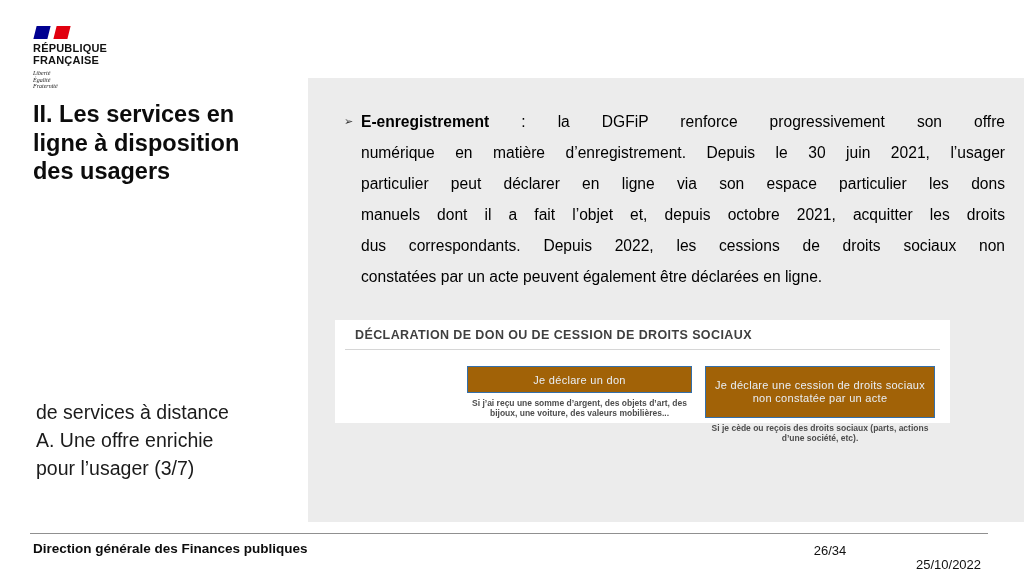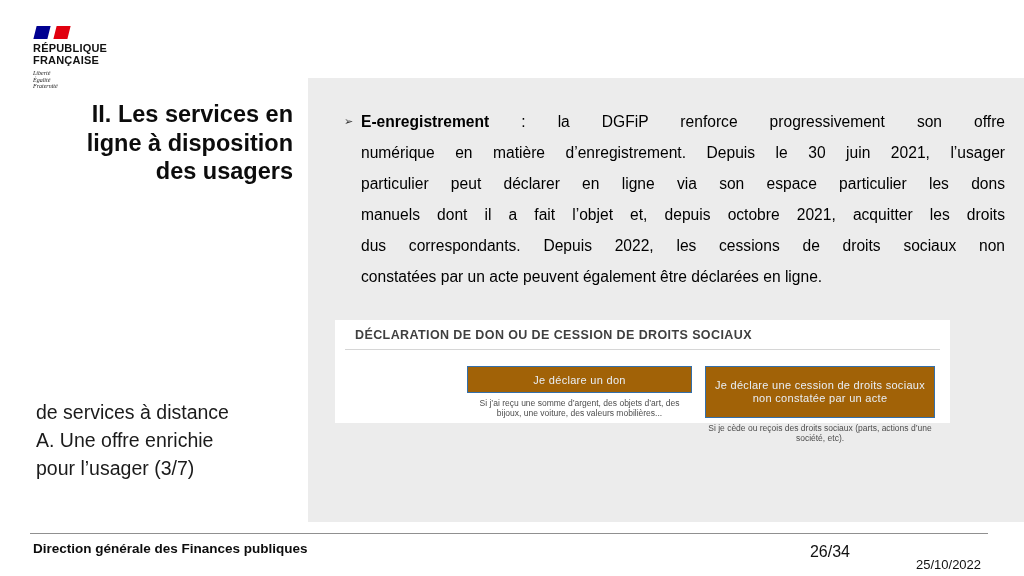--- a/index.html
+++ b/index.html
@@ -12,21 +12,21 @@
   
   .logo { position:absolute; left:33px; top:26px; }
   .flag { display:flex; gap:6px; margin-left:2px; height:13px; }
   .flag .b1 { width:14px; height:13px; background:#000091; transform:skewX(-14deg); }
   .flag .b2 { width:14px; height:13px; background:#E1000F; transform:skewX(-14deg); }
   .republique { margin-top:4px; font-weight:bold; font-size:11px; line-height:11.5px; letter-spacing:0.2px; color:#111; }
   .motto { margin-top:4px; font-family:"Liberation Serif", serif; font-style:italic; font-size:6px; line-height:6.5px; color:#222; }
 
   
   .section-title { position:absolute; left:33px; top:100px; width:260px;
-    font-size:23.5px; font-weight:bold; line-height:28.5px; color:#0c0c0c;text-align:right; }
+    font-size:23.5px; font-weight:bold; line-height:28.5px; color:#0c0c0c; }
   .subsection { position:absolute; left:36px; top:398px; width:240px;
     font-size:19.5px; font-weight:400; line-height:28px; color:#1b1b1b; }
 
   
   .panel { position:absolute; left:308px; top:78px; width:716px; height:444px; background:#ececec; }
 
   .bullet-row { position:absolute; left:36px; top:28px; right:19px; display:flex; }
   .bullet { flex:none; width:17px; font-size:11px; color:#333; padding-top:9px; }
   .jlines { flex:1; font-size:15.6px; line-height:31px; color:#000; }
   .jline { text-align:justify; text-align-last:justify; }
@@ -39,26 +39,26 @@
     color:#404040; letter-spacing:0.4px; white-space:nowrap; }
   .shot-divider { position:absolute; left:10px; right:10px; top:29px; border-top:1px solid #d6d6d6; }
   .btn-row { position:absolute; left:132px; top:46px; display:flex; gap:13px; align-items:flex-start; }
   .col-don { width:225px; }
   .col-cession { width:230px; }
   .shot-btn { background:#a16207; border:1px solid #336fab; color:#e9eff6;
     font-size:11px; letter-spacing:0.3px; text-align:center;
     display:flex; align-items:center; justify-content:center; width:100%; cursor:pointer; }
   .don-btn { height:27px; }
   .cession-btn { min-height:30px; padding:12px 4px; line-height:13px; }
-  .caption { margin-top:5px; font-size:8.5px; line-height:10px; color:#4d4d4d; text-align:center; }
+  .caption { margin-top:5px; font-size:8.5px; line-height:10px; color:#4d4d4d; text-align:center;font-weight:bold; }
 
   
   .footer-line { position:absolute; left:30px; top:533px; width:958px; border-top:1px solid #909090; }
   .footer-org { position:absolute; left:33px; top:541px; font-size:13.5px; font-weight:bold; color:#0d0d0d; }
-  .footer-page { position:absolute; left:806px; top:543px; width:48px; text-align:center; font-size:16px; color:#111; }
+  .footer-page { position:absolute; left:806px; top:543px; width:48px; text-align:center; font-size:13px; color:#111; }
   .footer-date { position:absolute; left:916px; top:557px; font-size:13px; color:#111; }
 </style>
 </head>
 <body>
 
 <div class="logo">
   <div class="flag">
     <div class="b1"></div>
       <div class="b2"></div>
   </div>

